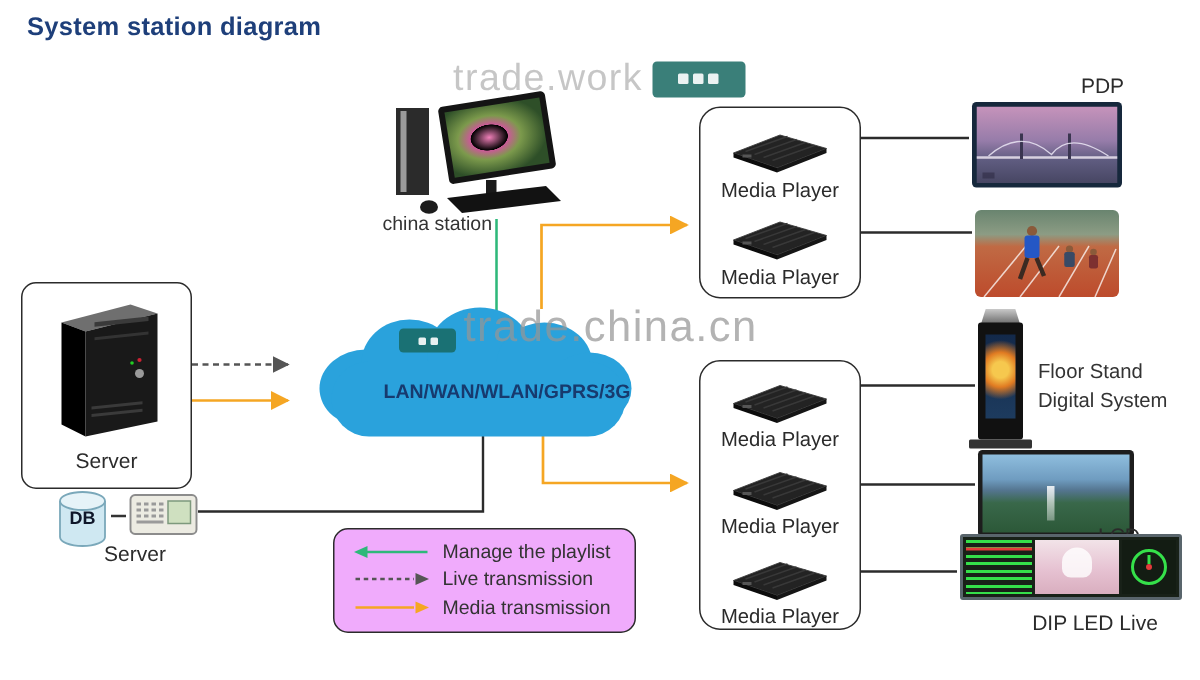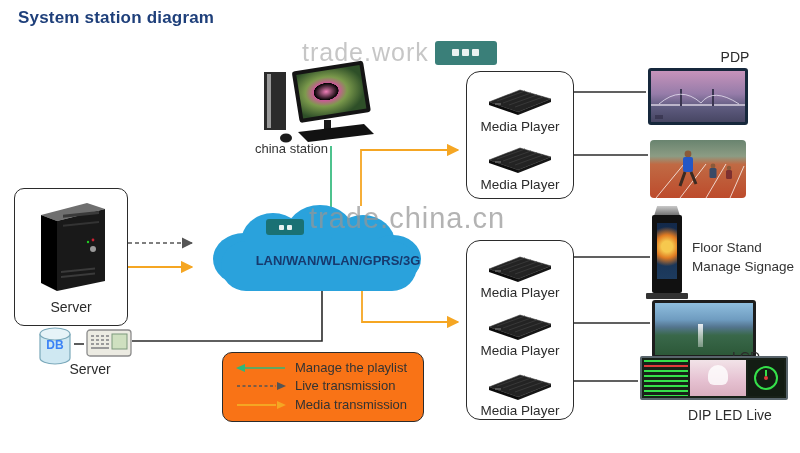--- a/index.html
+++ b/index.html
@@ -12,21 +12,21 @@
   
   .wm-text{color:rgba(150,150,150,.72);letter-spacing:1px;font-weight:400;}
   .wm-badge{background:rgba(23,104,97,.85);border-radius:3px;display:flex;align-items:center;justify-content:center;gap:3px;}
   .wm-badge i{display:block;width:7px;height:7px;background:rgba(255,255,255,.9);border-radius:1px;}
   
   .cloud-bump{position:absolute;background:#2aa2dc;border-radius:50%;}
   .cloud-base{position:absolute;background:#2aa2dc;border-radius:26px;}
   #cloud-label{position:absolute;left:0;top:48px;width:100%;text-align:center;color:#173a6e;font-size:13px;font-weight:bold;margin-left:20px;}
   
   .group-box{border:1.6px solid #2b2b2b;border-radius:14px;background:#fff;}
-  .legend-box{border:1.6px solid #2b2b2b;border-radius:10px;background:#f97316;}
+  .legend-box{border:1.6px solid #2b2b2b;border-radius:10px;background:#f0abfc;}
   .legend-row{position:absolute;left:12px;height:16px;display:flex;align-items:center;gap:8px;}
   
   .pdp-frame{background:#16283c;border-radius:3px;padding:3px;}
   .lcd-frame{background:#1d1d1d;border-radius:3px;padding:3px;}
   .screen{width:100%;height:100%;}
 </style>
 </head>
 <body>
 
 <div id="canvas">
@@ -86,21 +86,21 @@
       <rect x="38" y="82" width="34" height="2" fill="#3a3a3a" transform="skewY(-6)"></rect>
       <rect x="38" y="87" width="34" height="2" fill="#3a3a3a" transform="skewY(-6)"></rect>
     </svg>
     <div class="abs node-label" style="left:0;top:110px;width:100%;font-size:14px;">Server</div>
   </div>
 
   <svg class="abs" style="left:38px;top:326px;z-index:2;" width="34" height="40" viewBox="0 0 34 40">
     <path d="M2,8 v24 a15,6 0 0 0 30,0 v-24" fill="#cfe8f2" stroke="#7aa8ba" stroke-width="1.2"></path>
     <ellipse cx="17" cy="8" rx="15" ry="6" fill="#e6f3f8" stroke="#7aa8ba" stroke-width="1.2"></ellipse>
   </svg>
-  <div class="abs" style="left:38px;top:338px;width:34px;text-align:center;color:#3b82f6;font-weight:bold;font-size:12px;z-index:3;">DB</div>
+  <div class="abs" style="left:38px;top:338px;width:34px;text-align:center;color:#0f172a;font-weight:bold;font-size:12px;z-index:3;">DB</div>
   <svg class="abs" style="left:86px;top:329px;z-index:2;" width="46" height="28" viewBox="0 0 46 28">
     <rect x="1" y="1" width="44" height="26" rx="3" fill="#ecebe2" stroke="#8c8c8c" stroke-width="1.3"></rect>
     <rect x="26" y="5" width="15" height="15" fill="#cfe0c0" stroke="#7d997d" stroke-width="1"></rect>
     <g fill="#9a9a9a">
       <rect x="5" y="6" width="3" height="2"></rect>
         <rect x="10" y="6" width="3" height="2"></rect>
         <rect x="15" y="6" width="3" height="2"></rect>
         <rect x="20" y="6" width="3" height="2"></rect>
       <rect x="5" y="10" width="3" height="2"></rect>
         <rect x="10" y="10" width="3" height="2"></rect>
@@ -243,21 +243,21 @@
   </div>
 
   <div class="abs" style="left:646px;top:206px;width:42px;height:94px;z-index:2;">
     <div class="abs" style="left:8px;top:0;width:26px;height:10px;background:linear-gradient(180deg,#c9c9c9,#6a6a6a);clip-path:polygon(12% 0,88% 0,100% 100%,0 100%);"></div>
     <div class="abs" style="left:6px;top:9px;width:30px;height:78px;background:#111;border-radius:2px;"></div>
     <div class="abs" style="left:11px;top:17px;width:20px;height:56px;background:radial-gradient(circle at 50% 42%, #f6c84e 0 16%, #e07b22 34%, rgba(224,123,34,0) 58%), linear-gradient(180deg,#13294a,#1d3b5e);"></div>
     <div class="abs" style="left:0;top:87px;width:42px;height:6px;background:#333;border-radius:1px;"></div>
   </div>
   <div class="abs lbl" style="left:692px;top:240px;font-size:13.5px;z-index:2;">
     <div>Floor Stand</div>
-    <div style="margin-top:3px;">Manage Signage</div>
+    <div style="margin-top:3px;">Digital System</div>
   </div>
 
   <div class="abs lcd-frame" style="left:652px;top:300px;width:98px;height:52px;z-index:2;">
     <div class="screen" style="background:linear-gradient(180deg,#8fbede 0%,#6f9cc0 32%,#54758f 46%,#39684a 62%,#2c5838 100%);position:relative;">
       <div class="abs" style="left:44%;top:40%;width:5px;height:45%;background:linear-gradient(180deg,rgba(255,255,255,.85),rgba(255,255,255,.35));"></div>
     </div>
   </div>
   <div class="abs" style="left:668px;top:358px;width:60px;height:3px;background:#222;z-index:2;"></div>
   <div class="abs node-label" style="left:726px;top:349px;width:40px;font-size:14px;z-index:2;">LCD</div>
 

